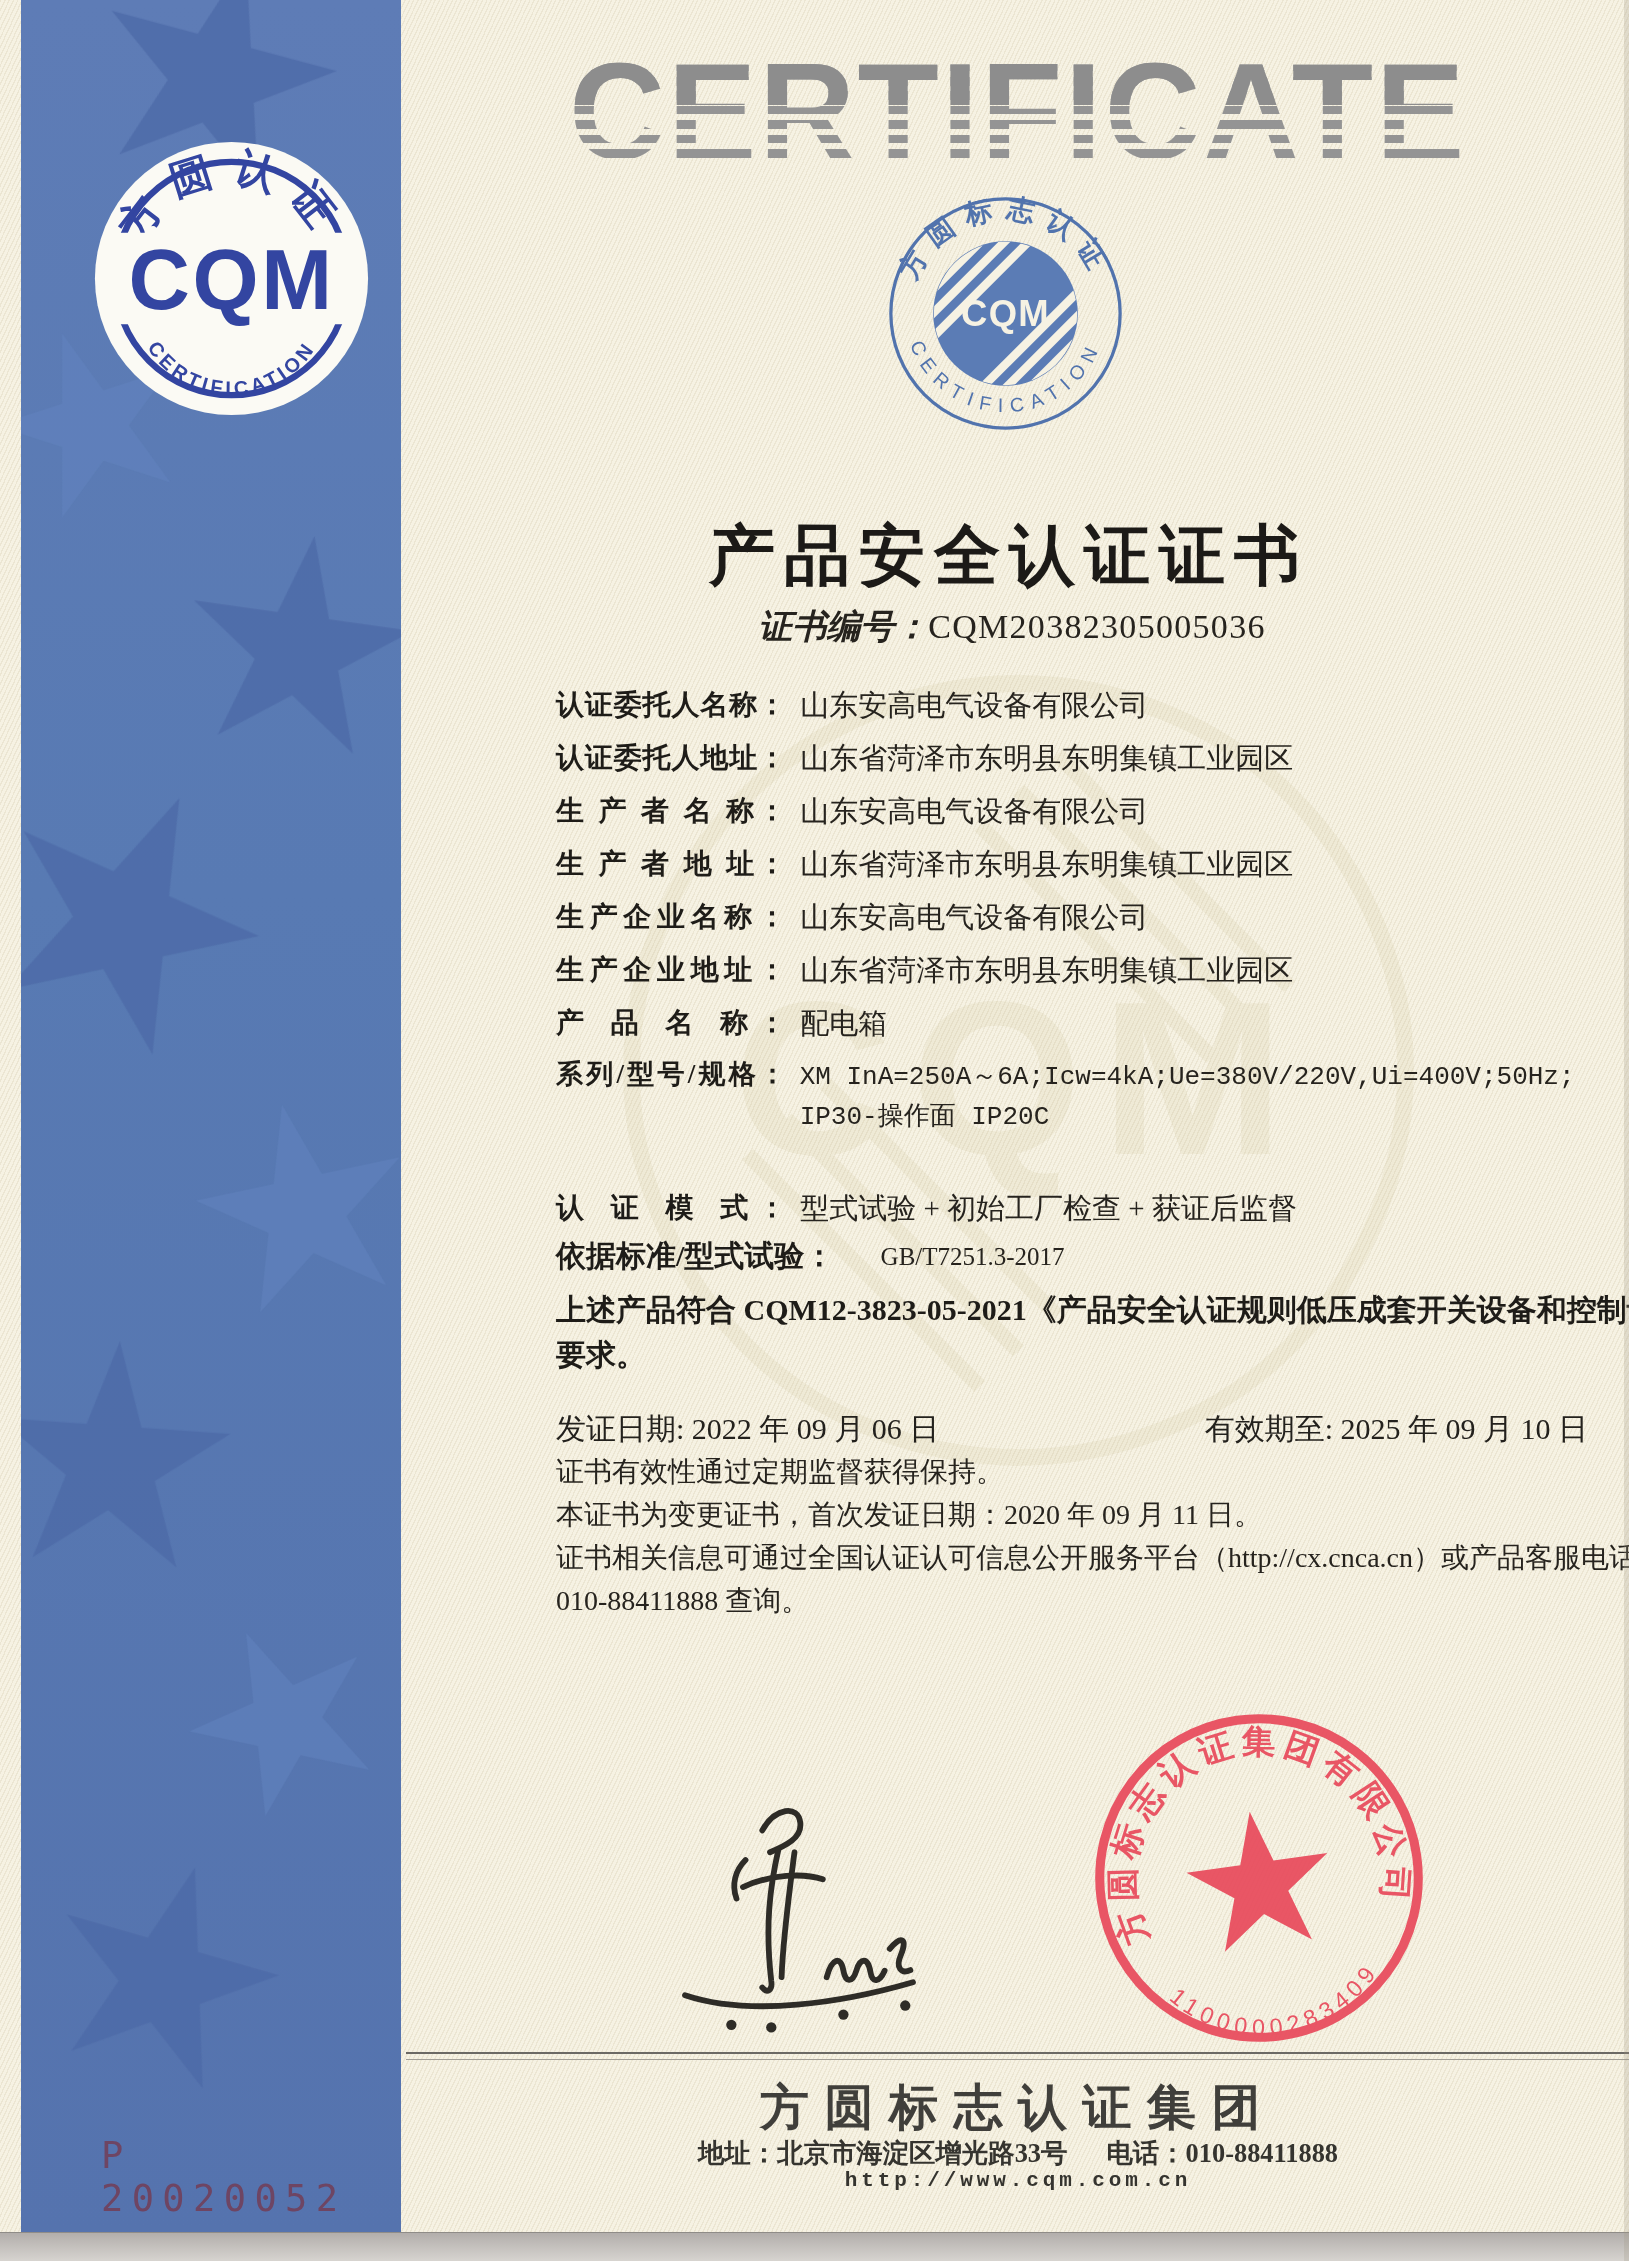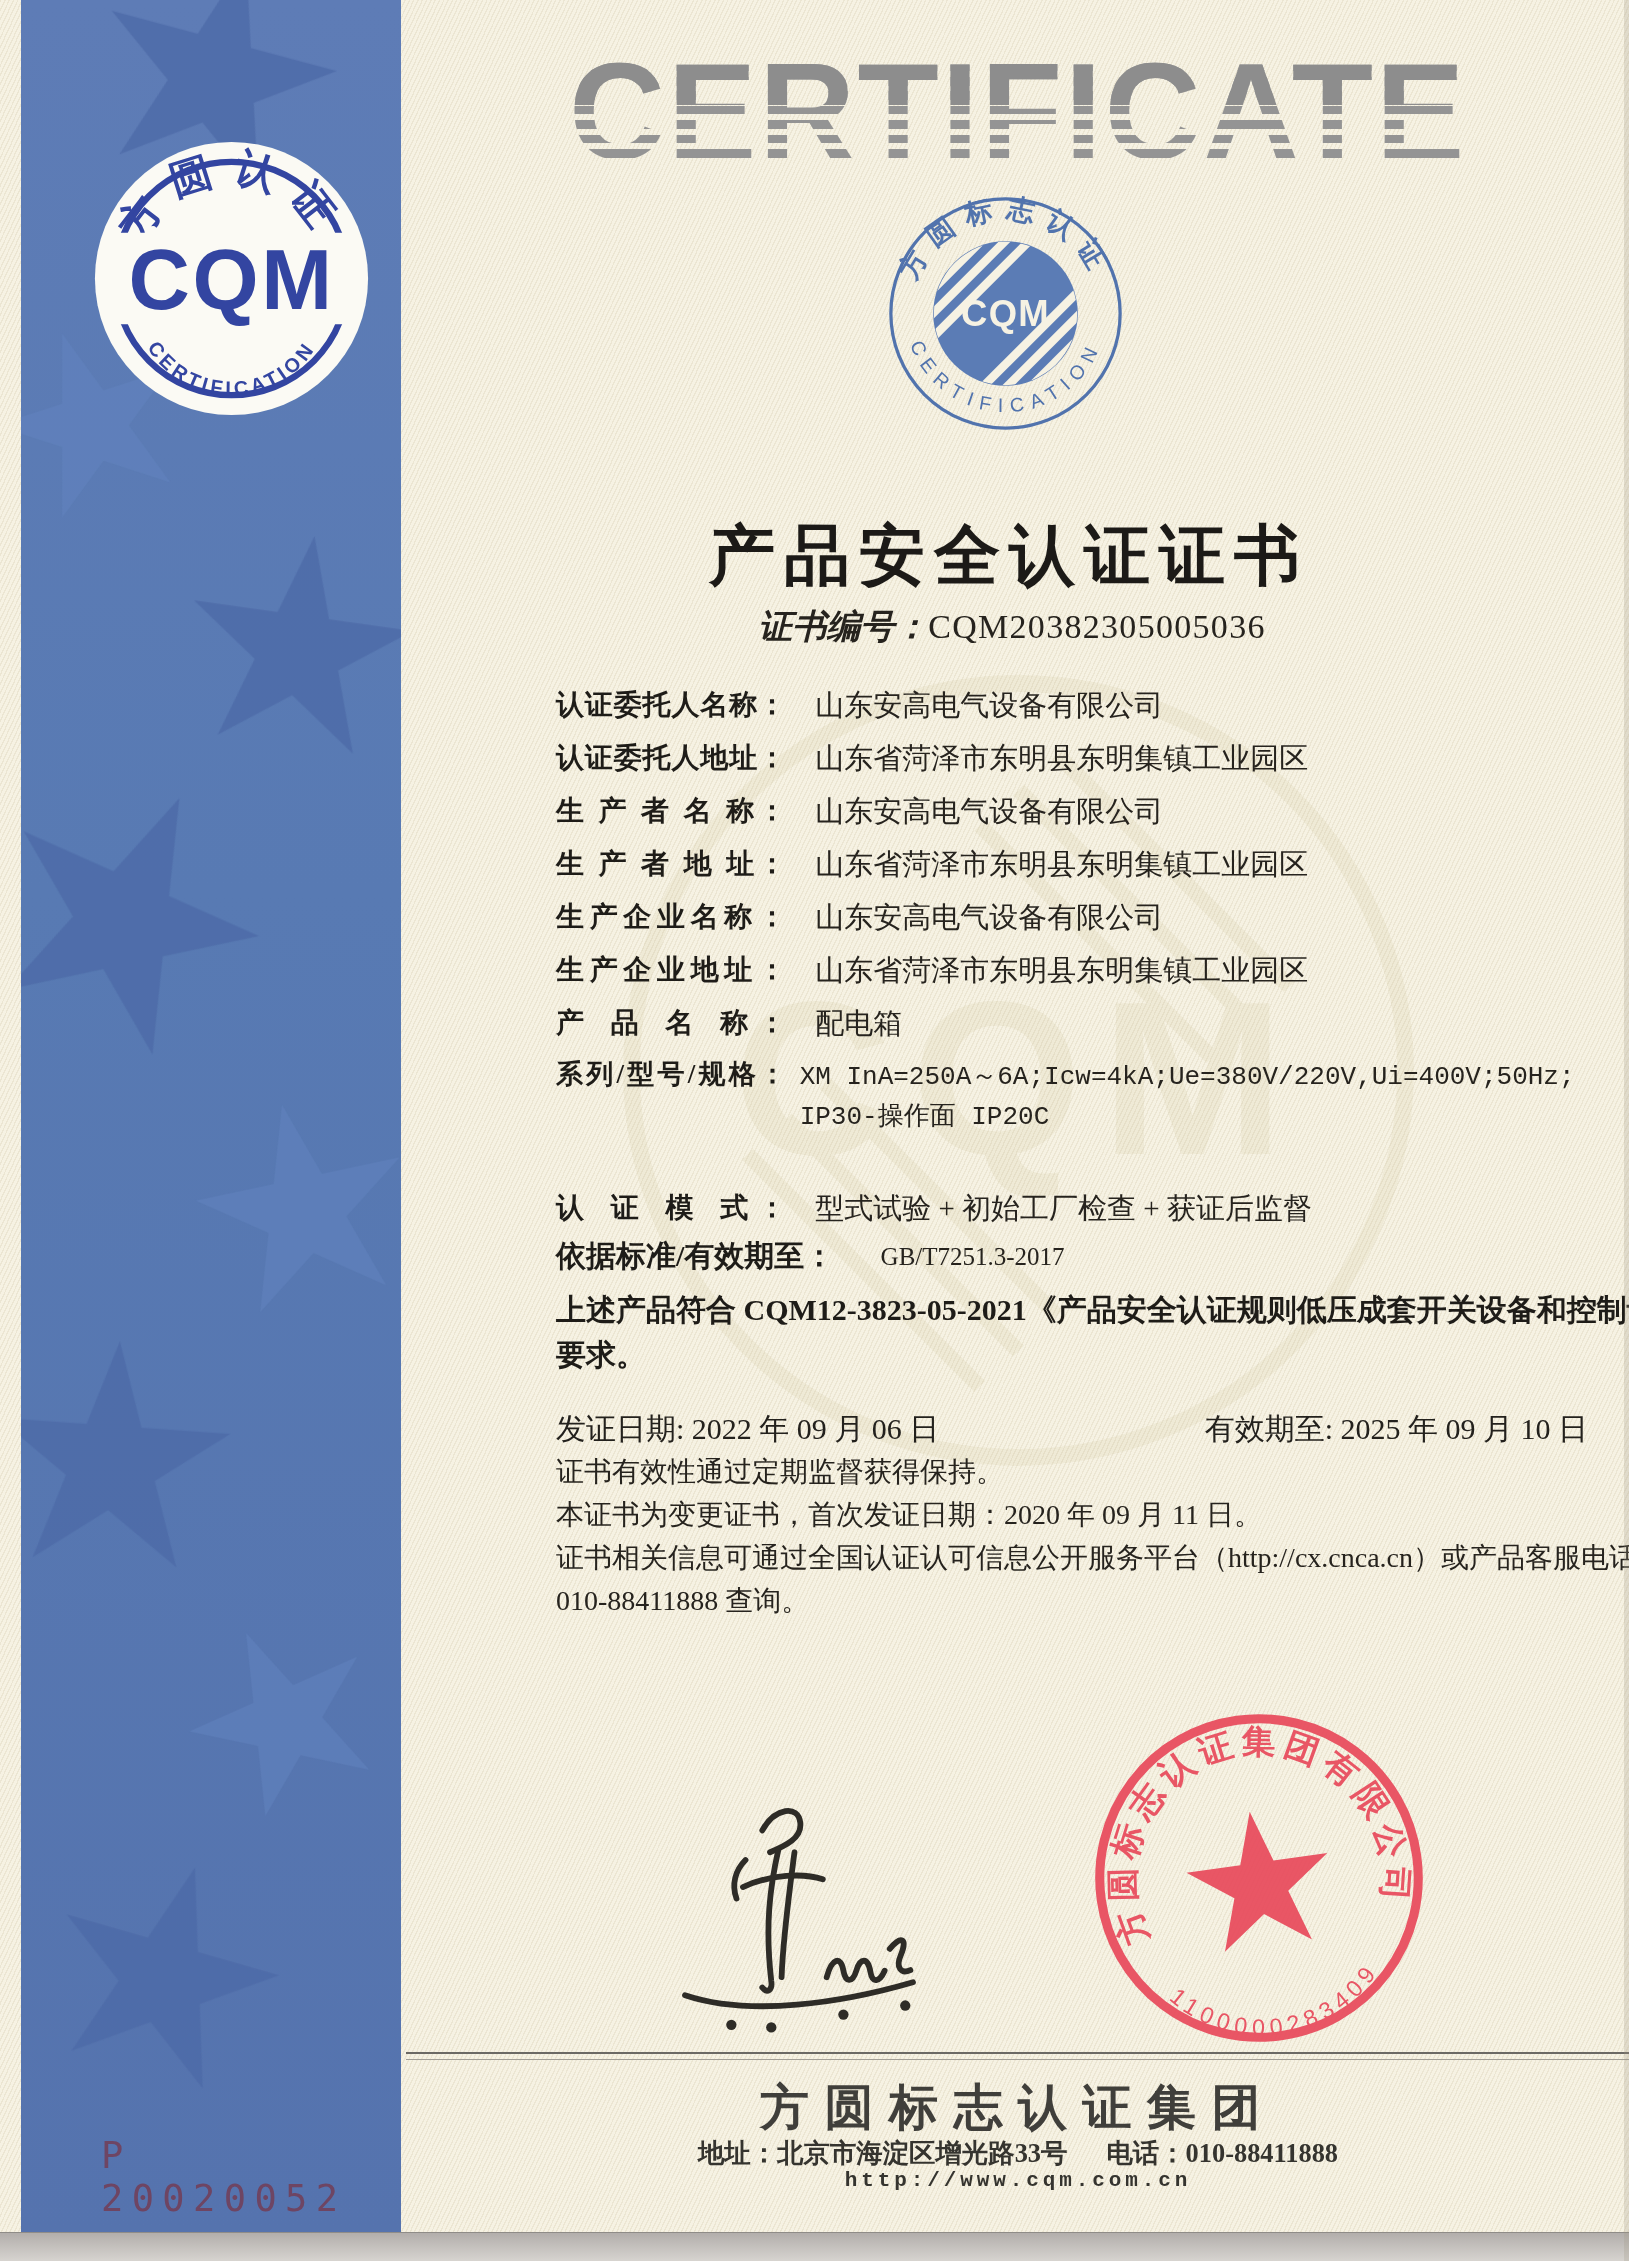--- a/index.html
+++ b/index.html
@@ -46,21 +46,21 @@
     font-size:34px; color:#26231e;
   }
   .certno .lbl{font-weight:bold;font-style:italic;}
   .certno .val{letter-spacing:1.3px;}
   
   .frow{position:absolute; left:556px; width:1038px; font-size:29px; line-height:1.28; white-space:nowrap;}
   .flabel{
     display:inline-block; width:230px; font-weight:bold; color:#1e1c18;
     text-align:justify; text-align-last:justify; vertical-align:top; font-size:28px;
   }
-  .fvalue{margin-left:22px; color:#26231e;}
+  .fvalue{margin-left:7px; color:#26231e;}
   .frow.wide .flabel{width:auto; text-align-last:auto; font-size:30px;}
   .frow.wide .fvalue{margin-left:39px; font-size:25px;}
   .spec-col{display:inline-block; vertical-align:top; margin-left:6.4px;
     font-family:"Liberation Mono","DejaVu Sans Mono",monospace; font-size:26px; line-height:40px; color:#26231e;}
   .spec-l2{display:block;}
   .statement{position:absolute; left:556px; width:1045px; font-size:30px; font-weight:bold; color:#1e1c18; white-space:nowrap;}
   .dates-row{position:absolute; left:556px; width:1032px; font-size:30px;}
   .dates-row .valid{position:absolute; right:0; top:0;}
   .note{position:absolute; left:556px; width:1057px; font-size:28px; color:#26231e; white-space:nowrap;}
   
@@ -218,21 +218,21 @@
     <span class="spec-col">
       <span>XM InA=250A～6A;Icw=4kA;Ue=380V/220V,Ui=400V;50Hz;</span>
       <span class="spec-l2">IP30-操作面 IP20C</span>
     </span>
   </div>
   <div class="frow" style="top:1190px">
     <span class="flabel">认 证 模 式：</span>
     <span class="fvalue">型式试验 + 初始工厂检查 + 获证后监督</span>
   </div>
   <div class="frow wide" style="top:1237px">
-    <span class="flabel">依据标准/有效期至：</span>
+    <span class="flabel">依据标准/型式试验：</span>
     <span class="fvalue">GB/T7251.3-2017</span>
   </div>
 
   <div class="statement" style="top:1290px">上述产品符合 CQM12-3823-05-2021《产品安全认证规则低压成套开关设备和控制设备》的</div>
   <div class="statement" style="top:1335px">要求。</div>
 
   <div class="dates-row" style="top:1409px">
     <span class="issue">发证日期: 2022 年 09 月 06 日</span>
     <span class="valid">有效期至: 2025 年 09 月 10 日</span>
   </div>

